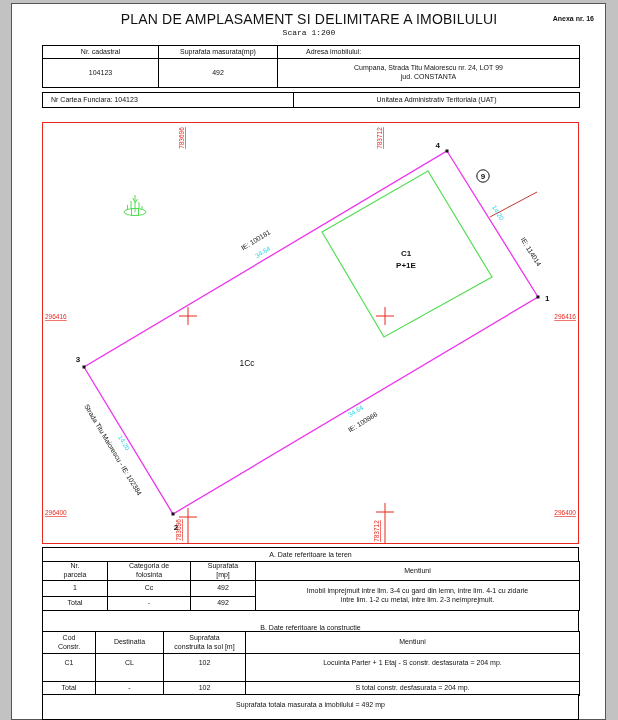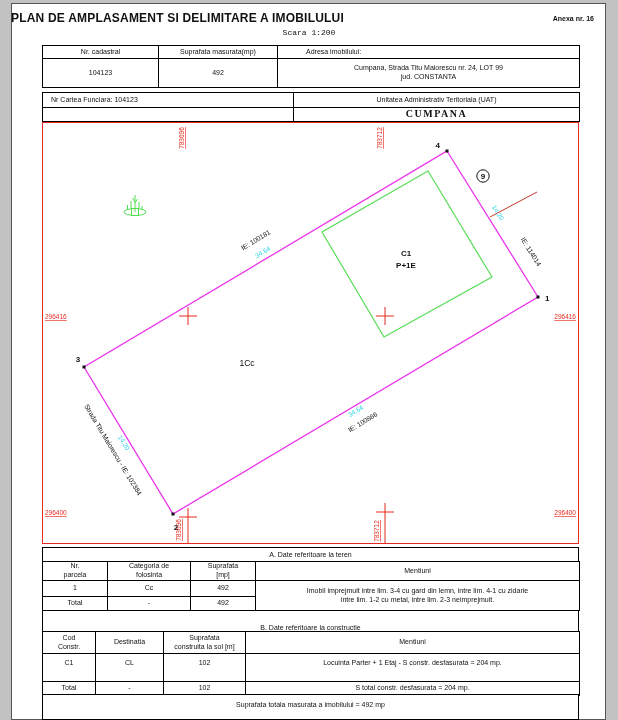--- a/index.html
+++ b/index.html
@@ -1,22 +1,22 @@
 <!DOCTYPE html>
 <html><head>
 <meta charset="utf-8">
 <style>
   html,body{margin:0;padding:0;}
   body{width:618px;height:720px;background:#c2c2c2;position:relative;
        font-family:"Liberation Sans",sans-serif;color:#111;overflow:hidden;}
   .page{position:absolute;left:11px;top:3px;width:595px;height:717px;
         background:#ffffff;border:1px solid #555;box-sizing:border-box;}
   .abs{position:absolute;}
-  .doc-title{left:11px;top:11px;width:596px;text-align:left;
-             font-size:12px;font-weight:bold;letter-spacing:.2px;}
+  .doc-title{left:11px;top:11px;width:596px;text-align:center;
+             font-size:14px;font-weight:normal;letter-spacing:.2px;}
   .doc-scale{left:11px;top:28px;width:596px;text-align:center;font-size:8px;font-family:Liberation Mono, monospace;}
   .doc-annex{left:498px;top:15px;width:96px;text-align:right;font-size:7px;font-weight:bold;}
   table{border-collapse:collapse;table-layout:fixed;font-size:7px;}
   td{border:1px solid #000;padding:0;vertical-align:middle;text-align:center;
      overflow:hidden;line-height:1.25;}
   .t1{left:42px;top:45px;width:537px;}
   .t2{left:42px;top:92px;width:537px;}
   .left-pad{text-align:left;padding-left:8px;}
   .addr-head{text-align:left;padding-left:28px;}
   .uat-name{font-family:"Liberation Serif",serif;font-weight:bold;font-size:10px;letter-spacing:1.5px;}
@@ -69,24 +69,20 @@
 <table class="abs t2">
   <colgroup>
       <col style="width:251px">
       <col style="width:286px">
     </colgroup>
   <tbody>
       <tr style="height:15px">
     <td class="left-pad">Nr Cartea Funciara: 104123</td>
     <td>Unitatea Administrativ Teritoriala (UAT)</td>
   </tr>
-  <tr style="height:12px">
-    <td></td>
-    <td class="uat-name">CUMPANA</td>
-  </tr>
 </tbody>
   </table>
 
 <svg class="abs map" viewBox="0 0 537 422" width="537" height="422">
   <rect x="0.5" y="0.5" width="536" height="421" fill="none" stroke="#e8281e" stroke-width="1"></rect>
 
   <g stroke="#e8281e" stroke-width="1">
     <line x1="137" y1="194" x2="155" y2="194"></line>
       <line x1="146" y1="185" x2="146" y2="203"></line>
     <line x1="334" y1="194" x2="352" y2="194"></line>

